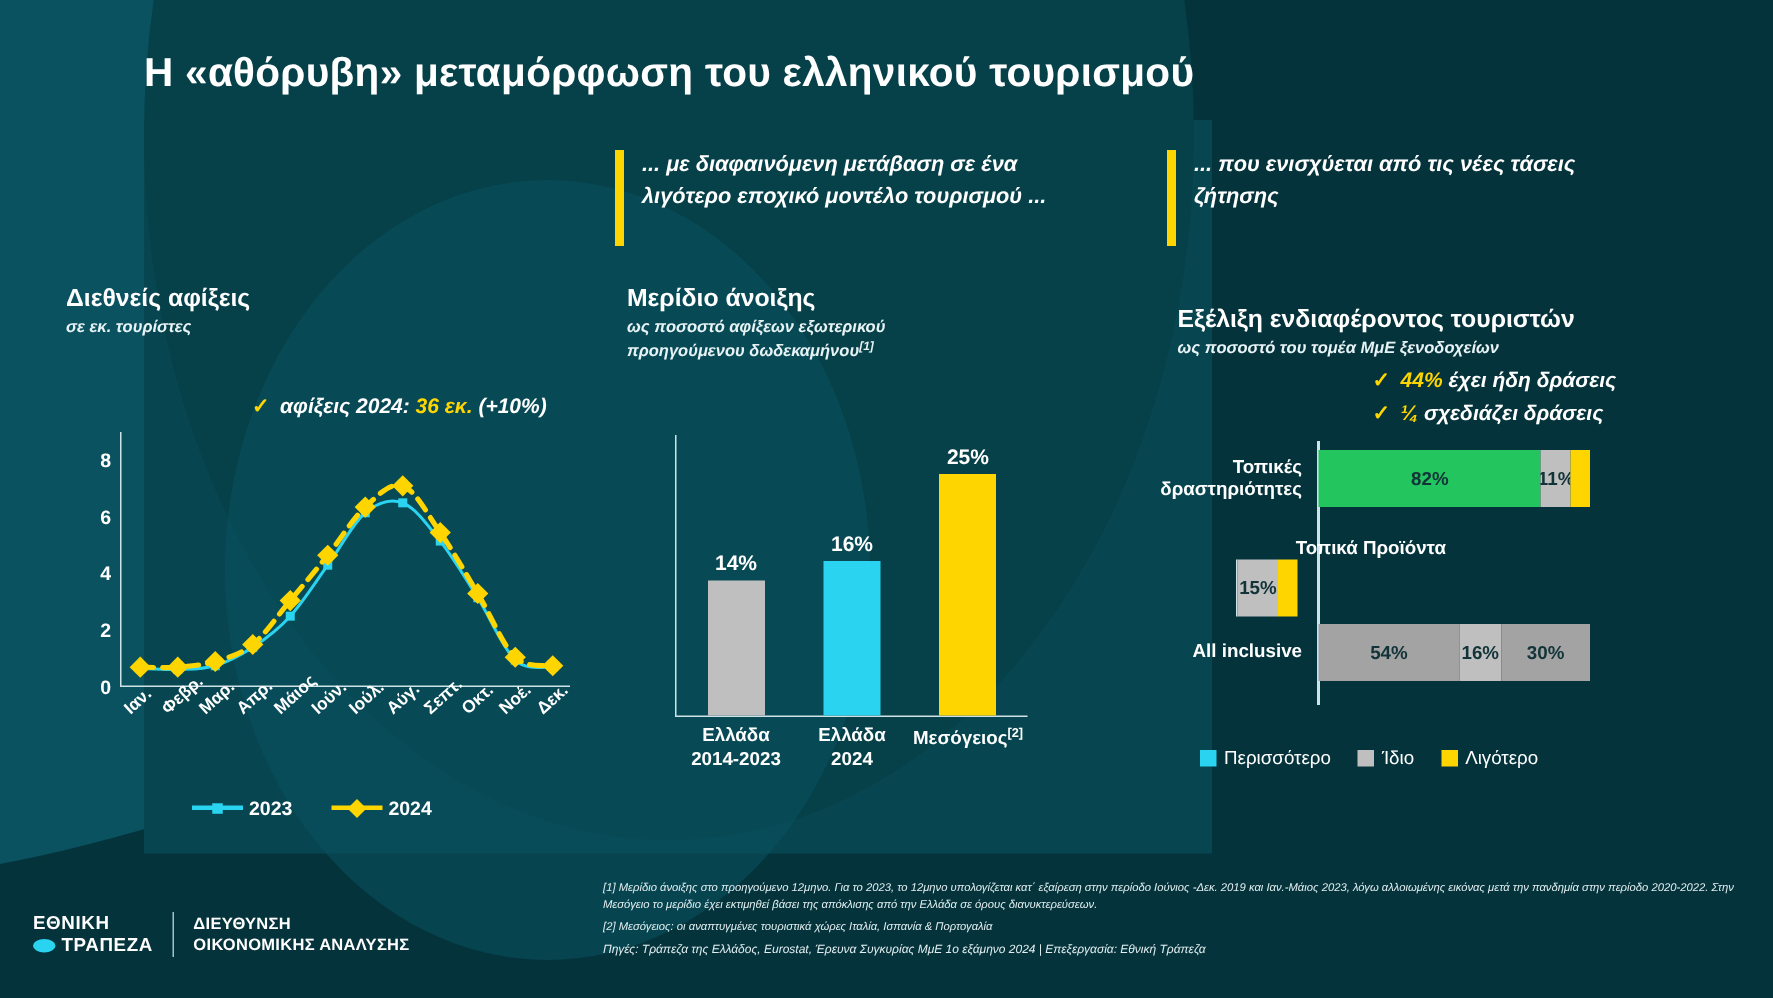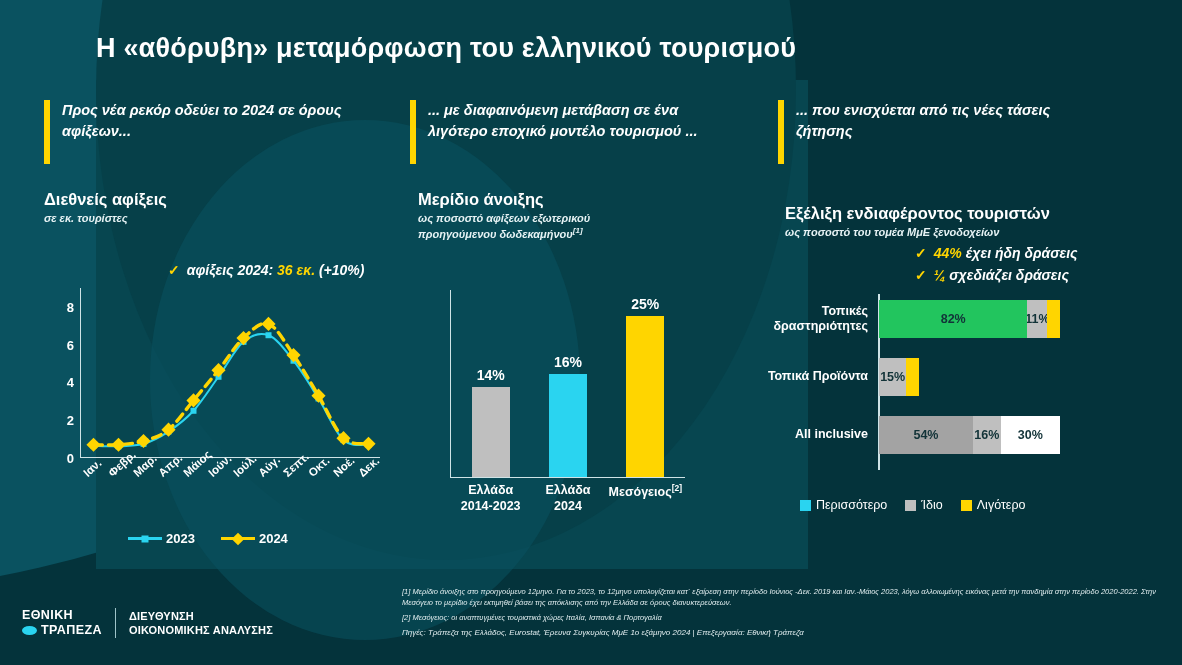--- a/index.html
+++ b/index.html
@@ -354,24 +354,20 @@
 
 <div id="slide">
 
   <div class="bg-arc"></div>
   <div class="bg-panel bg-band"></div>
   <div class="bg-arc2"></div>
   <div class="bg-arc3"></div>
 
   <div class="main-title layer">Η «αθόρυβη» μεταμόρφωση του ελληνικού τουρισμού</div>
 
-  <div class="callout layer" id="callout-0">
-    <div class="bar"></div>
-    <div class="ctext">Προς νέα ρεκόρ οδεύει το 2024 σε όρους αφίξεων...</div>
-  </div>
   <div class="callout layer" id="callout-1">
     <div class="bar"></div>
     <div class="ctext">... με διαφαινόμενη μετάβαση σε ένα λιγότερο εποχικό μοντέλο τουρισμού ...</div>
   </div>
   <div class="callout layer" id="callout-2">
     <div class="bar"></div>
     <div class="ctext">... που ενισχύεται από τις νέες τάσεις ζήτησης</div>
   </div>
 
   <div class="panel-head layer" id="head-0">
@@ -504,33 +500,33 @@
   <div id="stackchart" class="layer">
     <div class="stack-axis"></div>
   <div class="stack-row" style="top: 0px;">
         <div class="stack-label">Τοπικές<br>δραστηριότητες</div>
         <div class="stack-track">
           <div class="seg" style="width: 149.24px; background: #22c55e;">82%</div>
           <div class="seg" style="width: 20.02px; background: rgb(191, 191, 191);">11%</div>
           <div class="seg" style="width: 12.74px; background: rgb(255, 213, 0);"></div>
         </div>
       </div>
-      <div class="stack-row" style="top: 58px;">
+      <div class="stack-row" style="top: 58px; flex-direction: column;">
         <div class="stack-label">Τοπικά Προϊόντα</div>
         <div class="stack-track">
           <div class="seg" style="width: 27.3px; background: rgb(191, 191, 191);">15%</div>
           <div class="seg" style="width: 12.74px; background: rgb(255, 213, 0);"></div>
         </div>
       </div>
       <div class="stack-row" style="top: 116px;">
         <div class="stack-label">All inclusive</div>
         <div class="stack-track">
           <div class="seg" style="width: 98.28px; background: #a3a3a3;">54%</div>
           <div class="seg" style="width: 29.12px; background: rgb(191, 191, 191);">16%</div>
-          <div class="seg" style="width: 62px; background: #ffffff;">30%</div>
+          <div class="seg" style="width: 62px; background: #a3a3a3;">30%</div>
         </div>
       </div>
     </div>
   <div class="stack-legend layer" id="stack-legend">
       <div class="sl-item">
         <span class="sl-sw" style="background: rgb(42, 212, 240);"></span>
         <span class="sl-txt">Περισσότερο</span>
       </div>
       <div class="sl-item">
         <span class="sl-sw" style="background: rgb(191, 191, 191);"></span>

